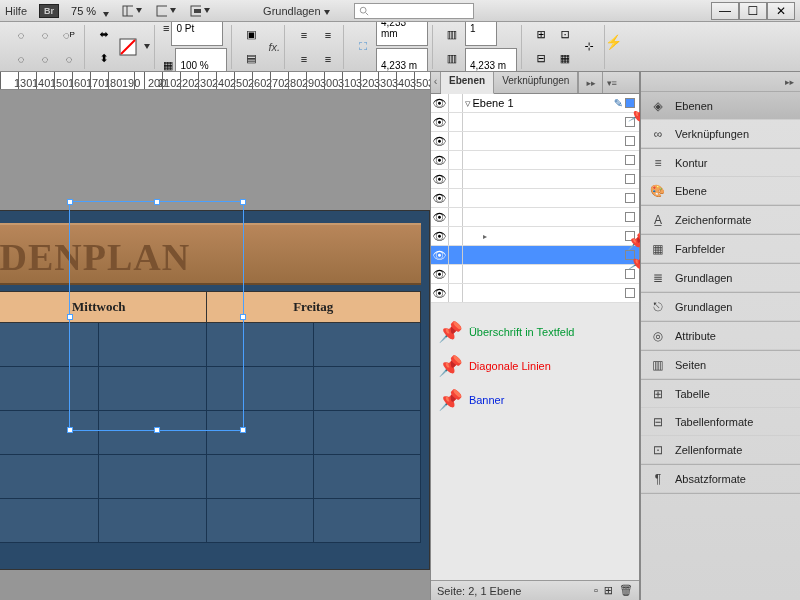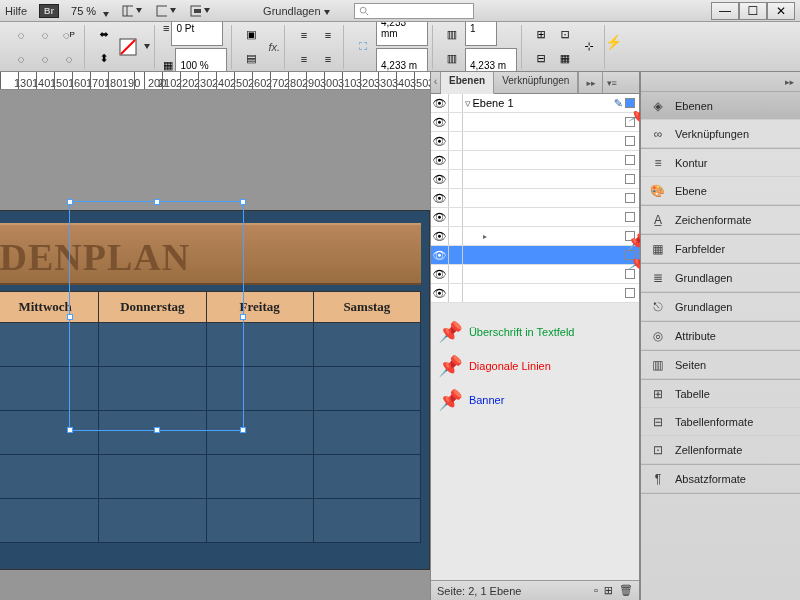--- a/index.html
+++ b/index.html
@@ -220,23 +220,21 @@
     <div class="ruler-tick" style="left: 450px;">380</div>
   </div>
 
 <div class="docarea">
   <div class="page">
     <div class="wood-banner">
       <div class="title">NDENPLAN</div>
     </div>
     <div class="dayheader" id="dayheader">
         <div class="daycell">Mittwoch</div>
-        <div class="daycell">Donnerstag</div>
         <div class="daycell">Freitag</div>
-        <div class="daycell">Samstag</div>
       </div>
     <div class="gridrows" id="gridrows">
         <div class="gridrow">
           <div class="gridcell"></div>
           <div class="gridcell"></div>
           <div class="gridcell"></div>
           <div class="gridcell"></div>
         </div>
         <div class="gridrow">
           <div class="gridcell"></div>

